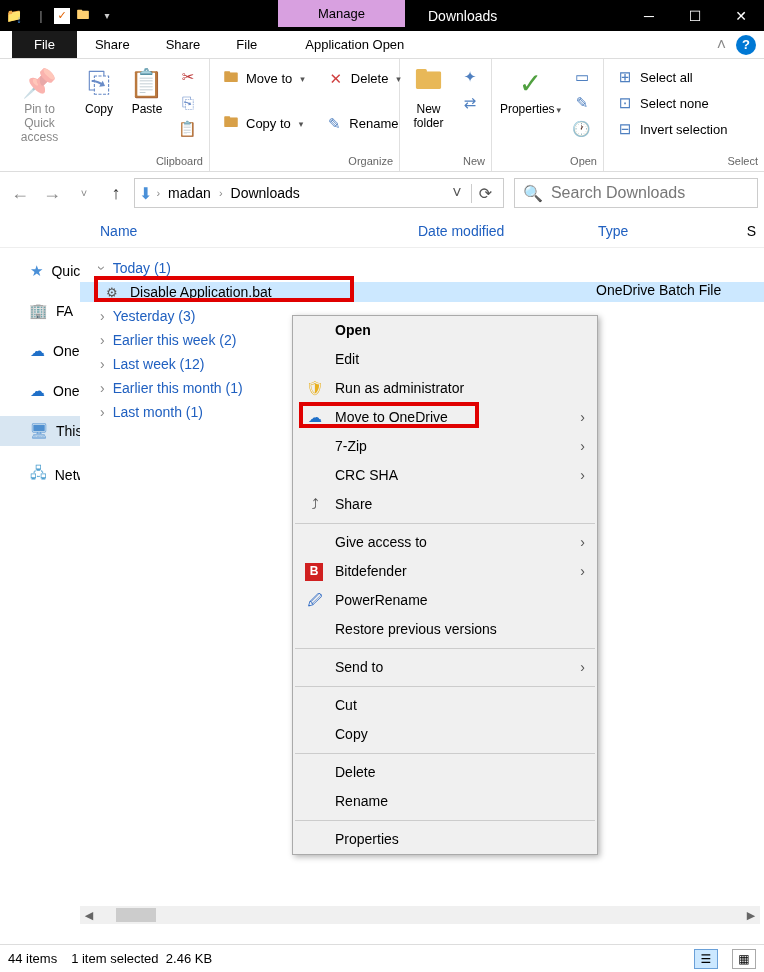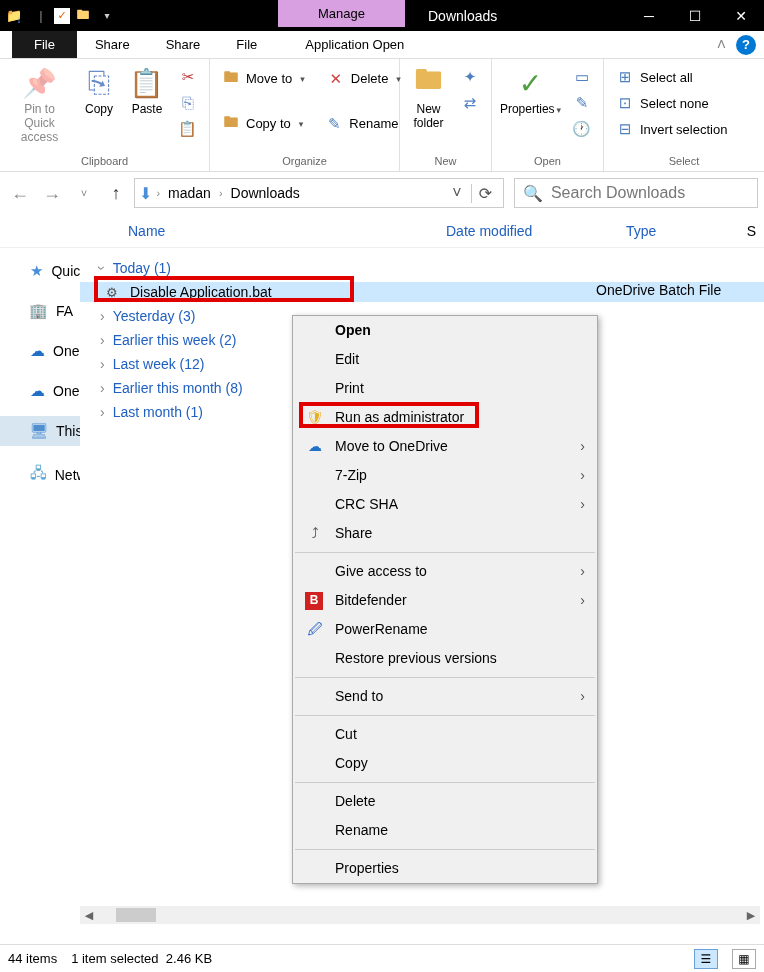--- a/index.html
+++ b/index.html
@@ -19,21 +19,21 @@
 .menubar { background: #fff; height: 28px; display: flex; align-items: stretch; border-bottom: 1px solid #ddd; position: relative; }
 .menubar .file { background: #1a1a1a; color: #fff; padding: 6px 22px; font-size: 13px; margin-left: 12px; }
 .menubar .tab { padding: 6px 18px; font-size: 13px; cursor: pointer; }
 .menubar .help { margin-left: auto; display: flex; align-items: center; gap: 10px; padding-right: 8px; }
 .menubar .help-icon { width: 20px; height: 20px; border-radius: 50%; background: #0078d4; color: #fff; display: flex; align-items: center; justify-content: center; font-size: 13px; font-weight: bold; }
 
 
 .ribbon { background: #fff; height: 113px; display: flex; border-bottom: 1px solid #ddd; }
 .ribbon-group { border-right: 1px solid #e0e0e0; display: flex; flex-direction: column; justify-content: space-between; padding: 4px 6px 2px; }
 .ribbon-group .items { display: flex; gap: 4px; flex: 1; align-items: flex-start; }
-.ribbon-group .label { text-align: center; font-size: 11px; color: #666; padding: 2px 0; }
+.ribbon-group .label { text-align: right; font-size: 11px; color: #666; padding: 2px 0; }
 .ribbon-btn-lg { display: flex; flex-direction: column; align-items: center; justify-content: flex-start; padding: 3px 6px; gap: 2px; font-size: 12px; text-align: center; min-width: 44px; }
 .ribbon-btn-lg .icn { font-size: 28px; height: 34px; display: flex; align-items: center; justify-content: center; }
 .ribbon-btn-lg.disabled { color: #888; }
 .ribbon-btn-lg.disabled .icn { opacity: 0.4; }
 .ribbon-stack { display: flex; flex-direction: column; gap: 2px; padding-top: 2px; }
 .ribbon-btn-sm { display: flex; align-items: center; gap: 6px; padding: 3px 6px; font-size: 13px; white-space: nowrap; }
 .ribbon-btn-sm .icn { width: 18px; display: inline-flex; justify-content: center; font-size: 15px; }
 
 
 .navbar { height: 42px; display: flex; align-items: center; padding: 0 6px; gap: 4px; background: #fff; }
@@ -41,21 +41,21 @@
 .navbar .navbtn.enabled { color: #333; }
 .navbar .address { flex: 0 0 auto; display: flex; align-items: center; border: 1px solid #ccc; height: 30px; padding: 0 4px; width: 370px; gap: 4px; }
 .navbar .address .crumb { font-size: 14px; padding: 0 4px; }
 .navbar .address .sep { color: #888; font-size: 11px; }
 .navbar .address .tail { margin-left: auto; display: flex; gap: 0; }
 .navbar .address .tail div { width: 28px; text-align: center; color: #555; }
 .navbar .search { flex: 1; border: 1px solid #ccc; height: 30px; display: flex; align-items: center; padding: 0 8px; gap: 8px; color: #777; margin-left: 6px; }
 
 
 .cols { display: flex; height: 34px; align-items: center; font-size: 14px; color: #2060c0; padding-left: 100px; border-bottom: 1px solid #eee; }
-.cols .col-name { width: 318px; margin-left: 28px; }
+.cols .col-name { width: 318px; }
 .cols .col-date { width: 180px; }
 .cols .col-type { flex: 1; }
 .cols .col-s { color: #000; padding-right: 8px; }
 
 
 .main { display: flex; height: 658px; position: relative; }
 .tree { width: 80px; border-right: 0; padding-top: 8px; font-size: 14px; overflow: hidden; }
 .tree .node { display: flex; align-items: center; gap: 8px; padding: 6px 0 6px 30px; white-space: nowrap; }
 .tree .node.selected { background: #d8e6f2; }
 .tree .ticn { width: 18px; font-size: 15px; display: inline-flex; justify-content: center; }
@@ -303,34 +303,31 @@
     <div class="group expanded">Today (1)</div>
     <div class="selected-row">
       <span class="file-icn">⚙</span>
       <span>Disable Application.bat</span>
     </div>
     <div class="highlight-box"></div>
     <div class="type-text">OneDrive Batch File</div>
     <div class="group">Yesterday (3)</div>
     <div class="group">Earlier this week (2)</div>
     <div class="group">Last week (12)</div>
-    <div class="group">Earlier this month (8)</div>
+    <div class="group">Earlier this month (1)</div>
     <div class="group">Last month (1)</div>
   </div>
 </div>
 
 <div class="ctxmenu">
   <div class="mi bold">
       <span>Open</span>
     </div>
   <div class="mi">
       <span>Edit</span>
-    </div>
-  <div class="mi">
-      <span>Print</span>
     </div>
   <div class="mi">
       <span class="mi-icn" style="color:#e8b020">🛡</span>
       <span>Run as administrator</span>
     </div>
   <div class="highlight2"></div>
   <div class="mi">
       <span class="mi-icn" style="color:#2070c8">☁</span>
       <span>Move to OneDrive</span>
       <span class="sub">›</span>

